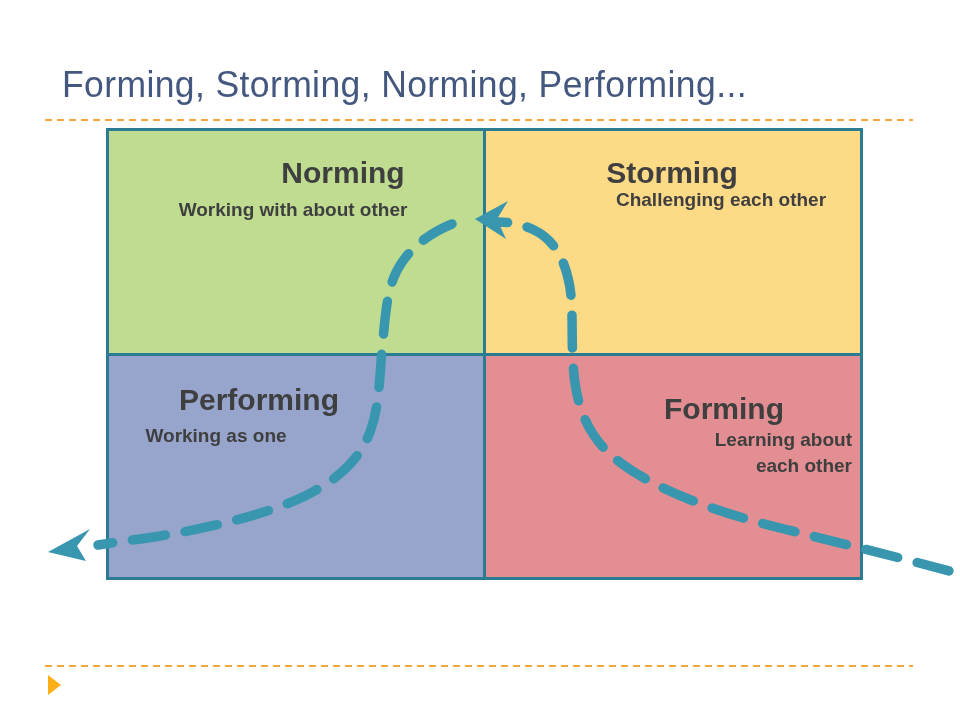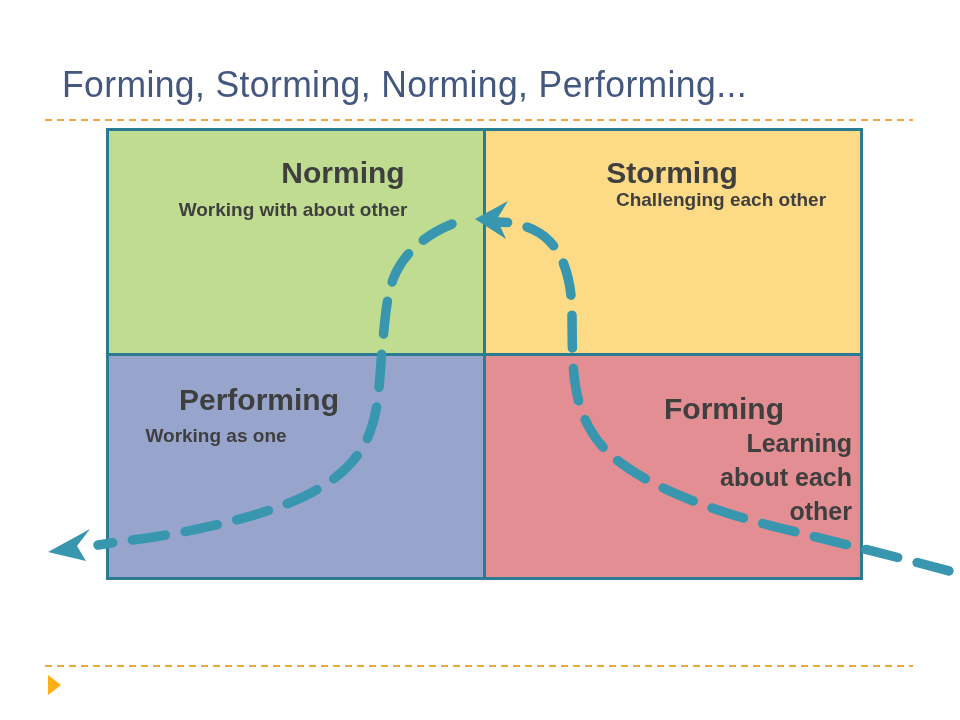--- a/index.html
+++ b/index.html
@@ -47,21 +47,21 @@
   .norming-label{left:343px; top:156px;}
   .norming-sub{left:293px; top:199px;}
   .storming-label{left:672px; top:156px;}
   .storming-sub{left:721px; top:189px;}
   .performing-label{left:259px; top:383px;}
   .performing-sub{left:216px; top:425px;}
   .forming-label{left:724px; top:392px;}
   .forming-sub{
     position:absolute; right:108px; top:427px; width:160px;
     text-align:right; white-space:normal; transform:none;
-    font-size:25px; font-weight:bold; color:var(--ink); line-height:1.35;
+    font-size:19px; font-weight:bold; color:var(--ink); line-height:1.35;
   }
   .flow-svg{position:absolute; left:0; top:0; pointer-events:none;}
   .flow-path{
     fill:none; stroke:var(--dash); stroke-width:9.5;
     stroke-linecap:round; stroke-dasharray:33 20;
   }
   .flow-arrowhead{fill:var(--dash); stroke:none;}
 </style>
 </head>
 <body style="--teal: #2B7B93; --dash: #3896AE; --gold: #F0A73C; --gold2: #FCAF17; --navy: #44577E; --ink: #3F3F3F;">

